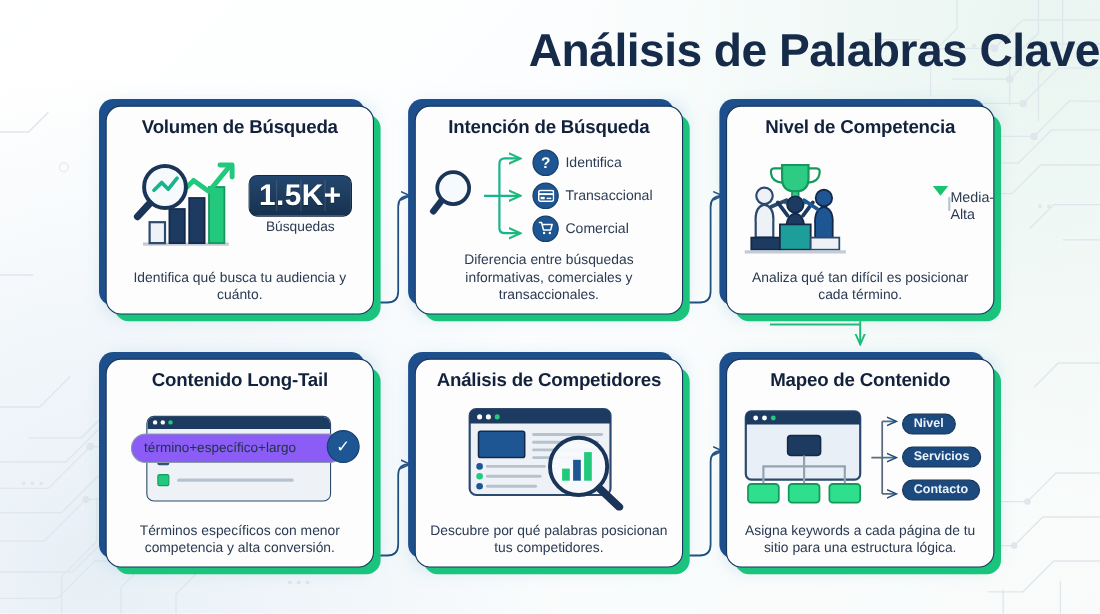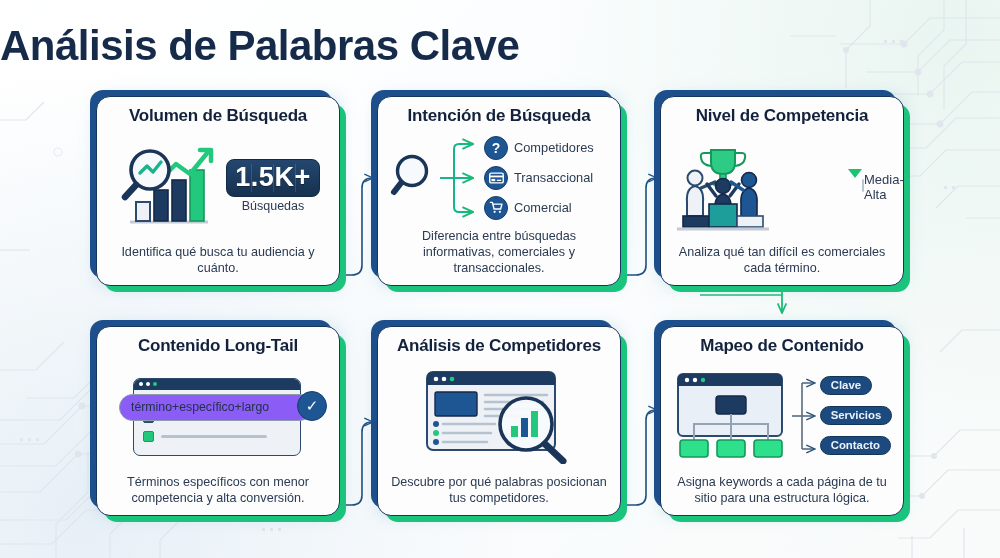--- a/index.html
+++ b/index.html
@@ -19,21 +19,21 @@
       radial-gradient(circle at 95% 6%, rgba(216,238,228,.5) 0%, rgba(255,255,255,0) 40%),
       linear-gradient(135deg, #ffffff 0%, #fbfdfe 50%, #f8fbfa 100%);
     overflow: hidden;
   }
   
   .circuit { position: absolute; inset: 0; pointer-events: none; }
   
   .title {
     position: absolute;
     top: 22px; left: 0; right: 0;
-    text-align: left;
+    text-align: right;
     font-size: 42px;
     font-weight: bold;
     letter-spacing: -0.5px;
     color: #162a4a;
   }
   
   .connectors { position: absolute; inset: 0; pointer-events: none; }
   
   .card {
     position: absolute;
@@ -319,21 +319,21 @@
         </svg>
         <svg width="40" height="86" viewBox="0 0 40 86">
           <path d="M0 43 H14" stroke="#18b48c" stroke-width="2"></path>
           <path d="M14 43 V14 Q14 9 19 9 H32" fill="none" stroke="#18b48c" stroke-width="2" marker-end="url(#arrow-green)"></path>
           <path d="M14 43 H32" fill="none" stroke="#18b48c" stroke-width="2" marker-end="url(#arrow-green)"></path>
           <path d="M14 43 V72 Q14 77 19 77 H32" fill="none" stroke="#18b48c" stroke-width="2" marker-end="url(#arrow-green)"></path>
         </svg>
         <div class="intent-list">
           <div class="intent-row">
             <span class="intent-ico">?</span>
-            <span class="intent-label">Competidores</span>
+            <span class="intent-label">Identifica</span>
           </div>
           <div class="intent-row">
             <span class="intent-ico">
               <svg width="15" height="12" viewBox="0 0 16 12">
                 <rect x="0.8" y="0.8" width="14.4" height="10.4" rx="1.6" fill="none" stroke="#fff" stroke-width="1.5"></rect>
                 <rect x="0.8" y="3.4" width="14.4" height="1.9" fill="#fff"></rect>
                 <rect x="2.6" y="7" width="4" height="2.4" fill="#fff"></rect>
                 <rect x="8.4" y="7.8" width="4.6" height="1.4" fill="#fff"></rect>
               </svg>
             </span>
@@ -385,21 +385,21 @@
         </svg>
         <div class="gauge-block">
           <div class="gauge-marker" style="margin-left: 67px;"></div>
           <div class="gauge-track">
             <div class="gauge-fill" style="width: 68%;"></div>
           </div>
           <div class="gauge-label">Media-Alta</div>
         </div>
       </div>
     </div>
-    <div class="card-desc">Analiza qué tan difícil es comerciales cada término.</div>
+    <div class="card-desc">Analiza qué tan difícil es posicionar cada término.</div>
   </section>
 
   <section class="card" id="card-4">
     <div class="card-title">Contenido Long-Tail</div>
     <div class="card-body">
       <div style="position:relative; width:206px; height:88px;">
         <div class="browser" style="position:absolute; left:18px; top:6px; width:168px; height:78px;">
           <div class="browser-bar">
             <span class="dot w"></span>
             <span class="dot w"></span>
@@ -485,21 +485,21 @@
           <rect x="82" y="70" width="28" height="17" rx="3" fill="#2ee08c" stroke="#15985c" stroke-width="1.6"></rect>
         </svg>
         <svg width="26" height="86" viewBox="0 0 26 86">
           <path d="M0 43 H10" stroke="#5a6b7d" stroke-width="1.6"></path>
           <path d="M10 10 V76" stroke="#5a6b7d" stroke-width="1.6"></path>
           <path d="M10 10 H22" fill="none" stroke="#5a6b7d" stroke-width="1.6" marker-end="url(#arrow-navy)"></path>
           <path d="M10 43 H22" fill="none" stroke="#5a6b7d" stroke-width="1.6" marker-end="url(#arrow-navy)"></path>
           <path d="M10 76 H22" fill="none" stroke="#5a6b7d" stroke-width="1.6" marker-end="url(#arrow-navy)"></path>
         </svg>
         <div style="display:flex; flex-direction:column; gap:11px; align-items:flex-start;">
-          <span class="sitemap-pill">Clave</span>
+          <span class="sitemap-pill">Nivel</span>
           <span class="sitemap-pill">Servicios</span>
           <span class="sitemap-pill">Contacto</span>
         </div>
       </div>
     </div>
     <div class="card-desc">Asigna keywords a cada página de tu sitio para una estructura lógica.</div>
   </section>
 
 </div>
 

